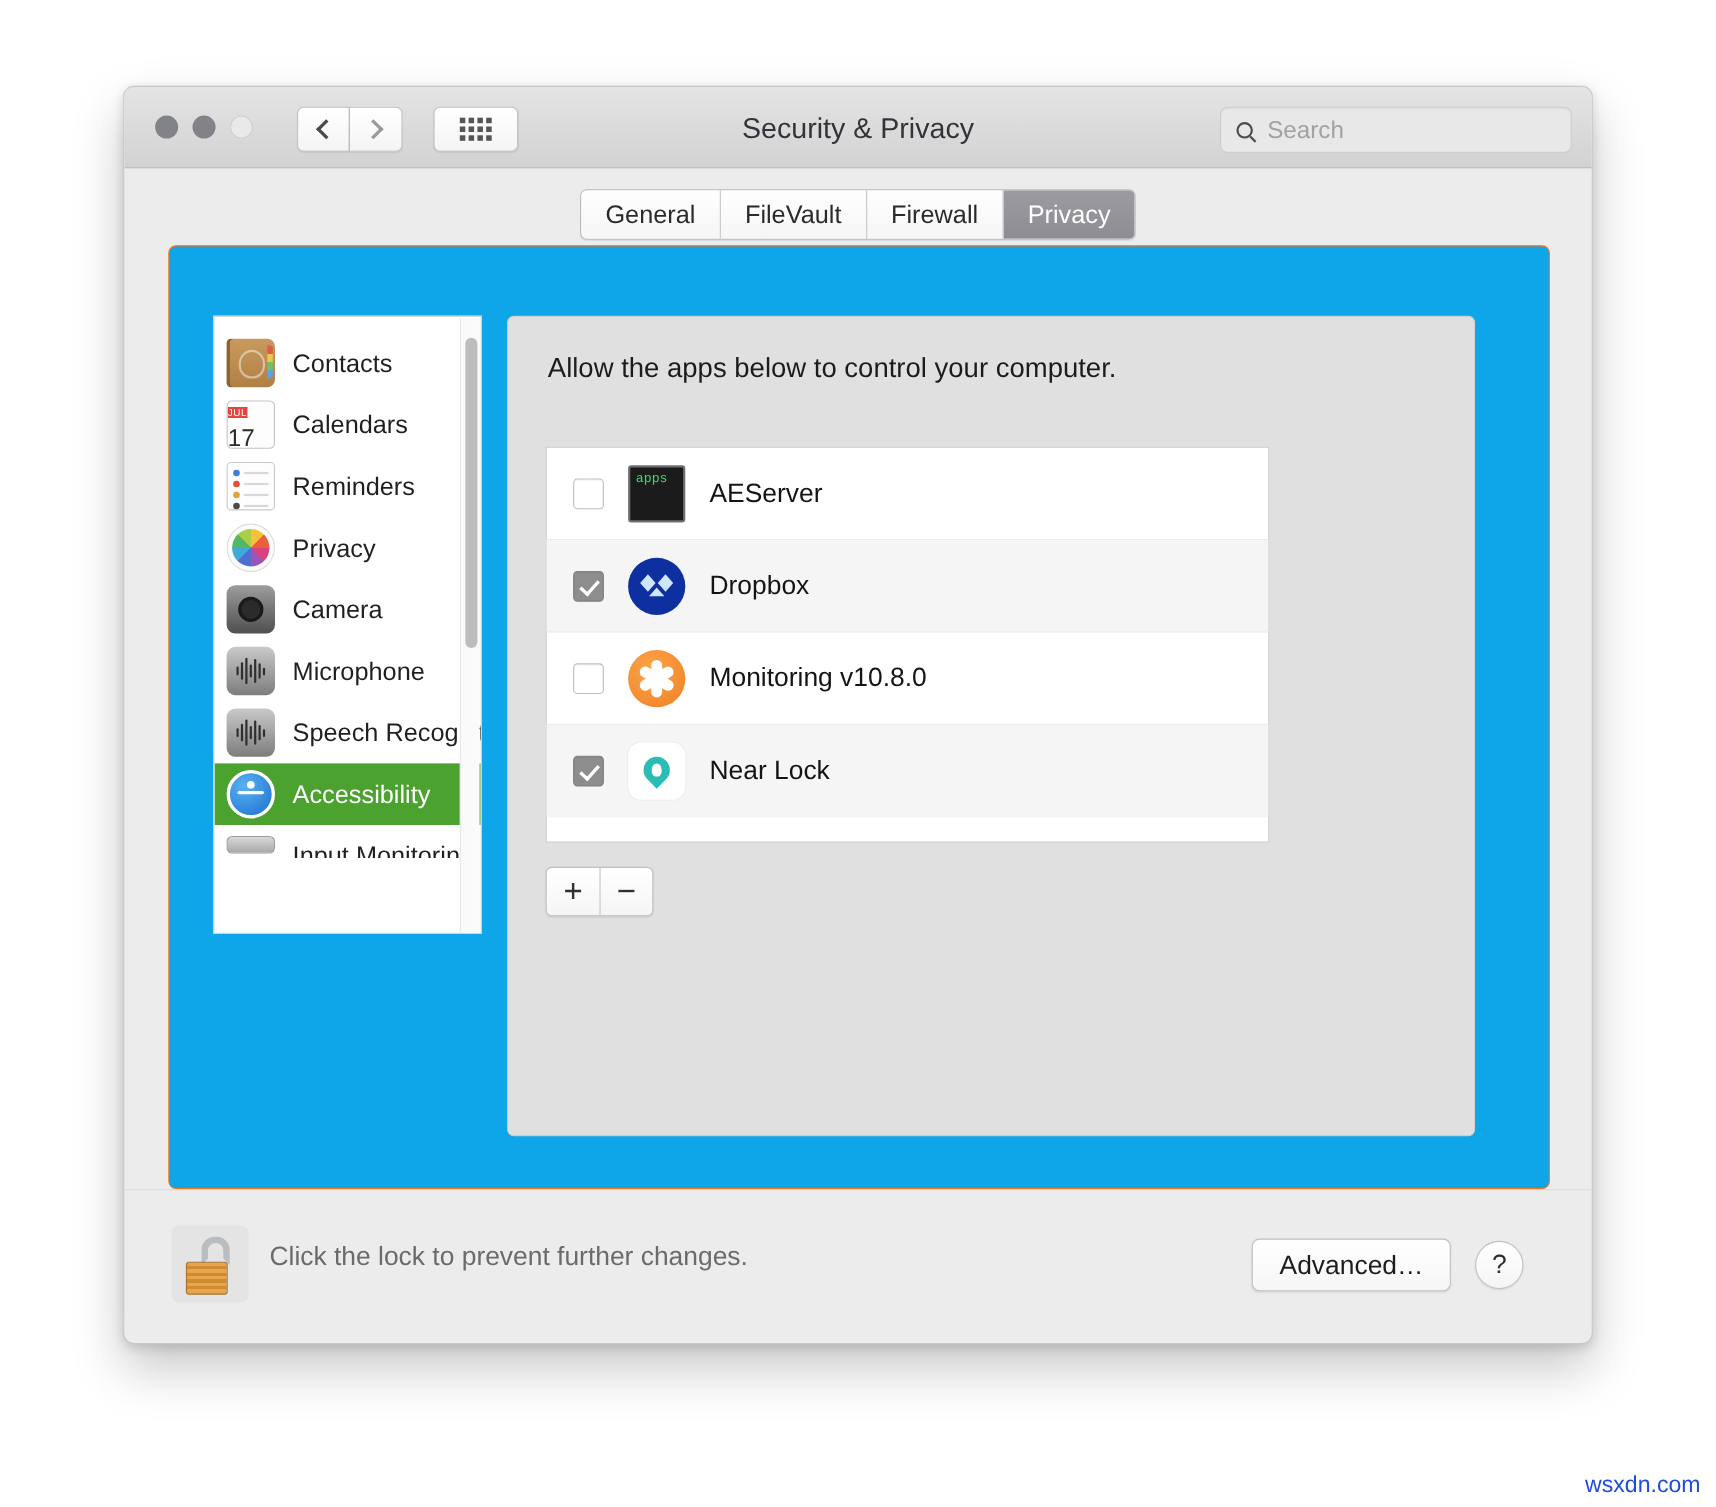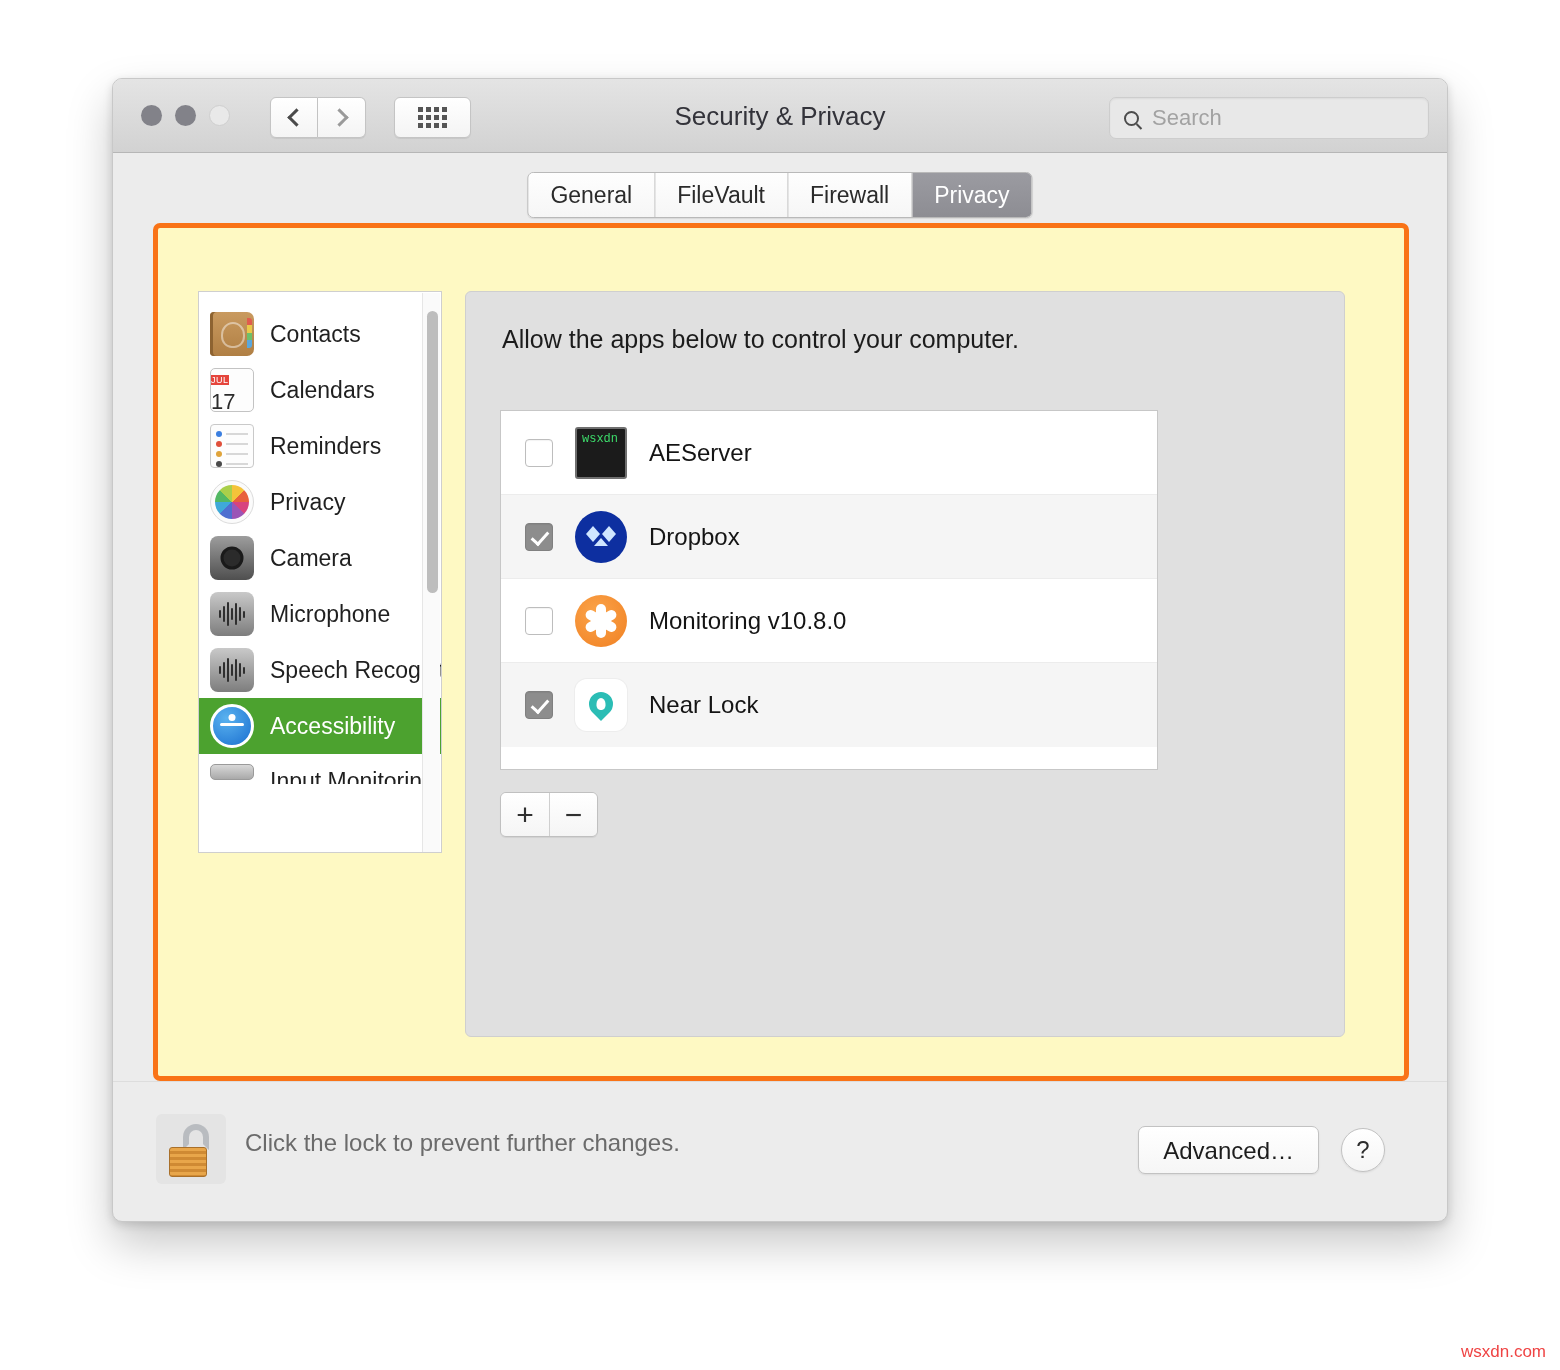--- a/index.html
+++ b/index.html
@@ -124,22 +124,22 @@
   .tab.active {
     background: linear-gradient(to bottom,#9b9ba1,#8d8d93);
     color: #ffffff;
   }
 
   
   #content-frame {
     position: absolute;
     left: 40px; top: 144px;
     width: 1256px; height: 858px;
-    background: #fef9c3;
-    border: 5px solid #f97316;
+    background: #0ea5e9;
+    border: 1px solid #f97316;
     border-radius: 7px;
     padding-left: 42px;
   }
 
   
   #sidebar {
     position: absolute;
     left: 40px; top: 63px;
     width: 244px; height: 562px;
     background: #ffffff;
@@ -365,22 +365,22 @@
     border: 1px solid #c2c2c2;
     display:flex; align-items:center; justify-content:center;
     font-size: 24px; color:#2c2c2c;
     box-shadow: 0 1px 2px rgba(0,0,0,.08);
   }
 
   
   #watermark {
     position: absolute;
     right: 14px; bottom: 8px;
-    font-size: 17px;
-    color: #ef4444;
+    font-size: 21px;
+    color: #1d4ed8;
   }
 </style>
 </head>
 <body>
 
 <div id="window">
 
   <div id="titlebar">
     <div class="traffic tl-close"></div>
     <div class="traffic tl-min"></div>
@@ -524,21 +524,21 @@
     </div>
 
     <div id="right-panel">
       <div id="panel-heading">Allow the apps below to control your computer.</div>
 
       <div id="app-list">
 
         <div class="app-row">
           <span class="chk"></span>
           <span class="app-icon ic-exec">
-              <span>wsxdn</span>
+              <span>apps</span>
             </span>
           <span class="app-name">AEServer</span>
         </div>
 
         <div class="app-row alt">
           <span class="chk on"></span>
           <span class="app-icon ic-dropbox">
             <span class="dbx">
                 <i></i>
                 <i></i>

